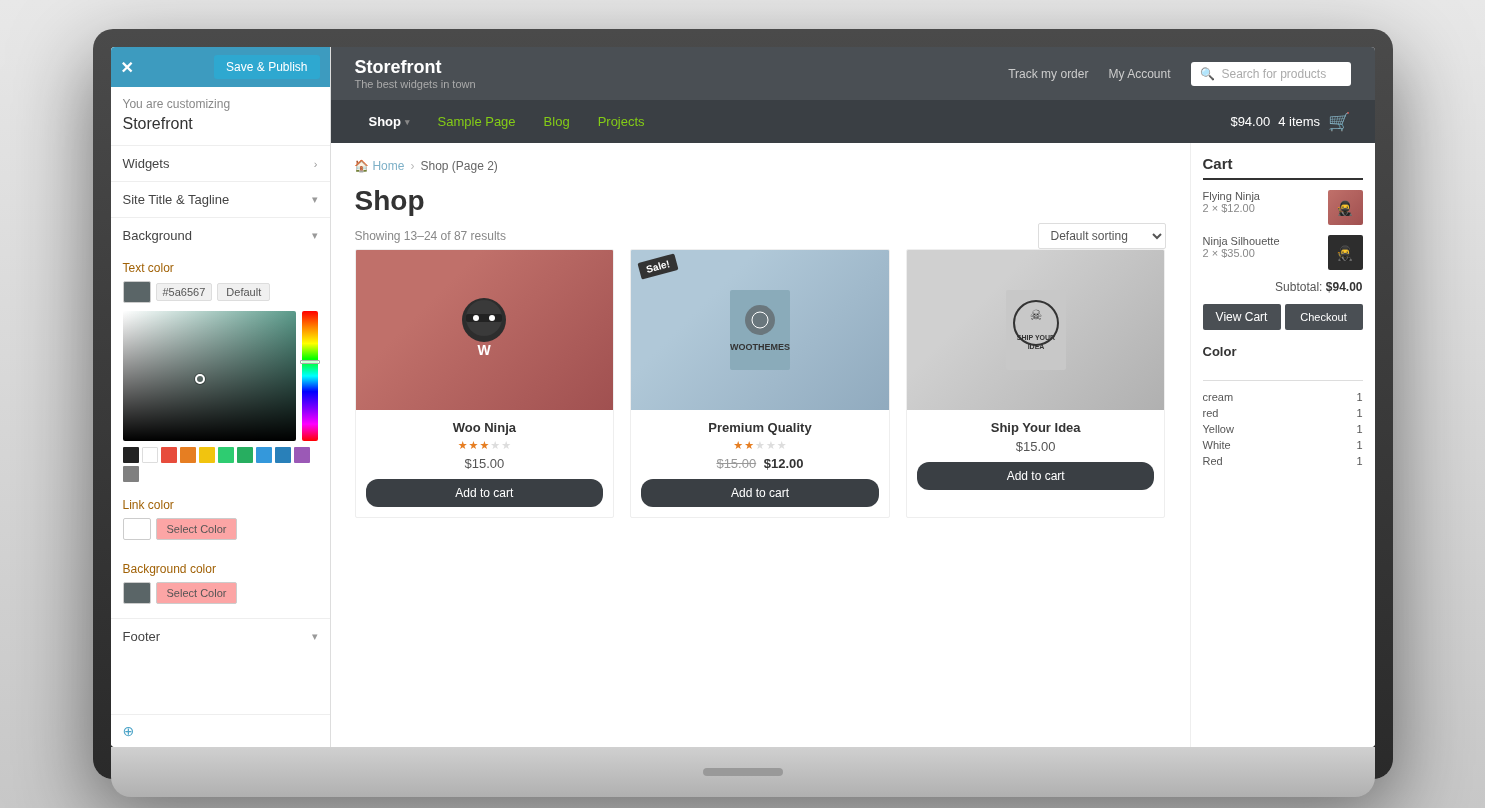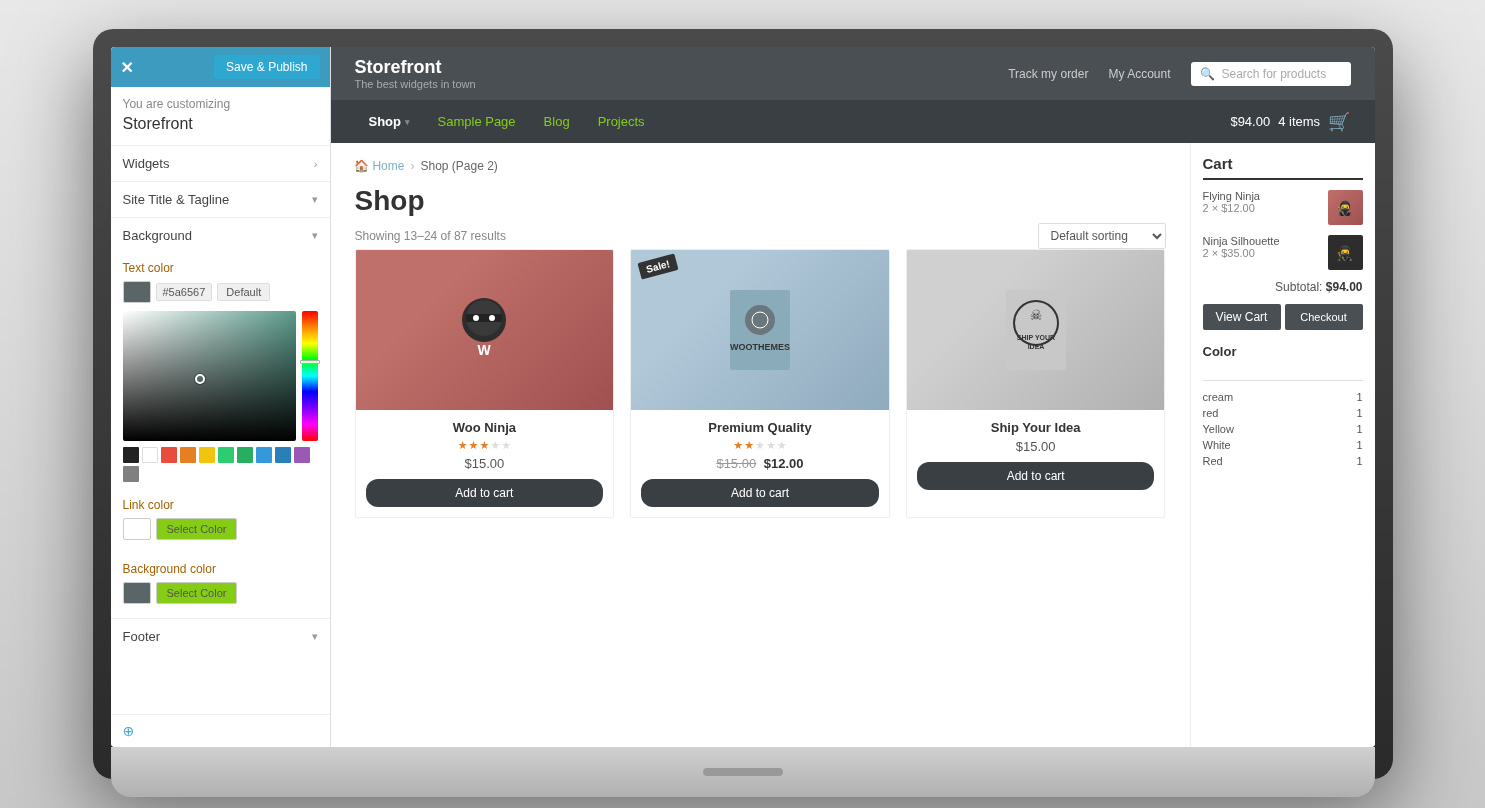--- a/index.html
+++ b/index.html
@@ -147,21 +147,21 @@
       font-size: 11px;
       border-radius: 2px;
       cursor: pointer;
       color: #555;
     }
     .color-swatches { display: flex; gap: 3px; flex-wrap: wrap; margin-top: 6px; }
     .swatch {
       width: 16px; height: 16px; border-radius: 1px; cursor: pointer;
     }
     .select-color-btn {
-      background: #84cc16;
+      background: #fca5a5;
       border: 1px solid #ccc;
       padding: 4px 10px;
       font-size: 11px;
       border-radius: 2px;
       cursor: pointer;
       color: #555;
     }
     .bg-color-section { padding: 6px 12px; }
     .collapse-row {
       padding: 8px 12px;

